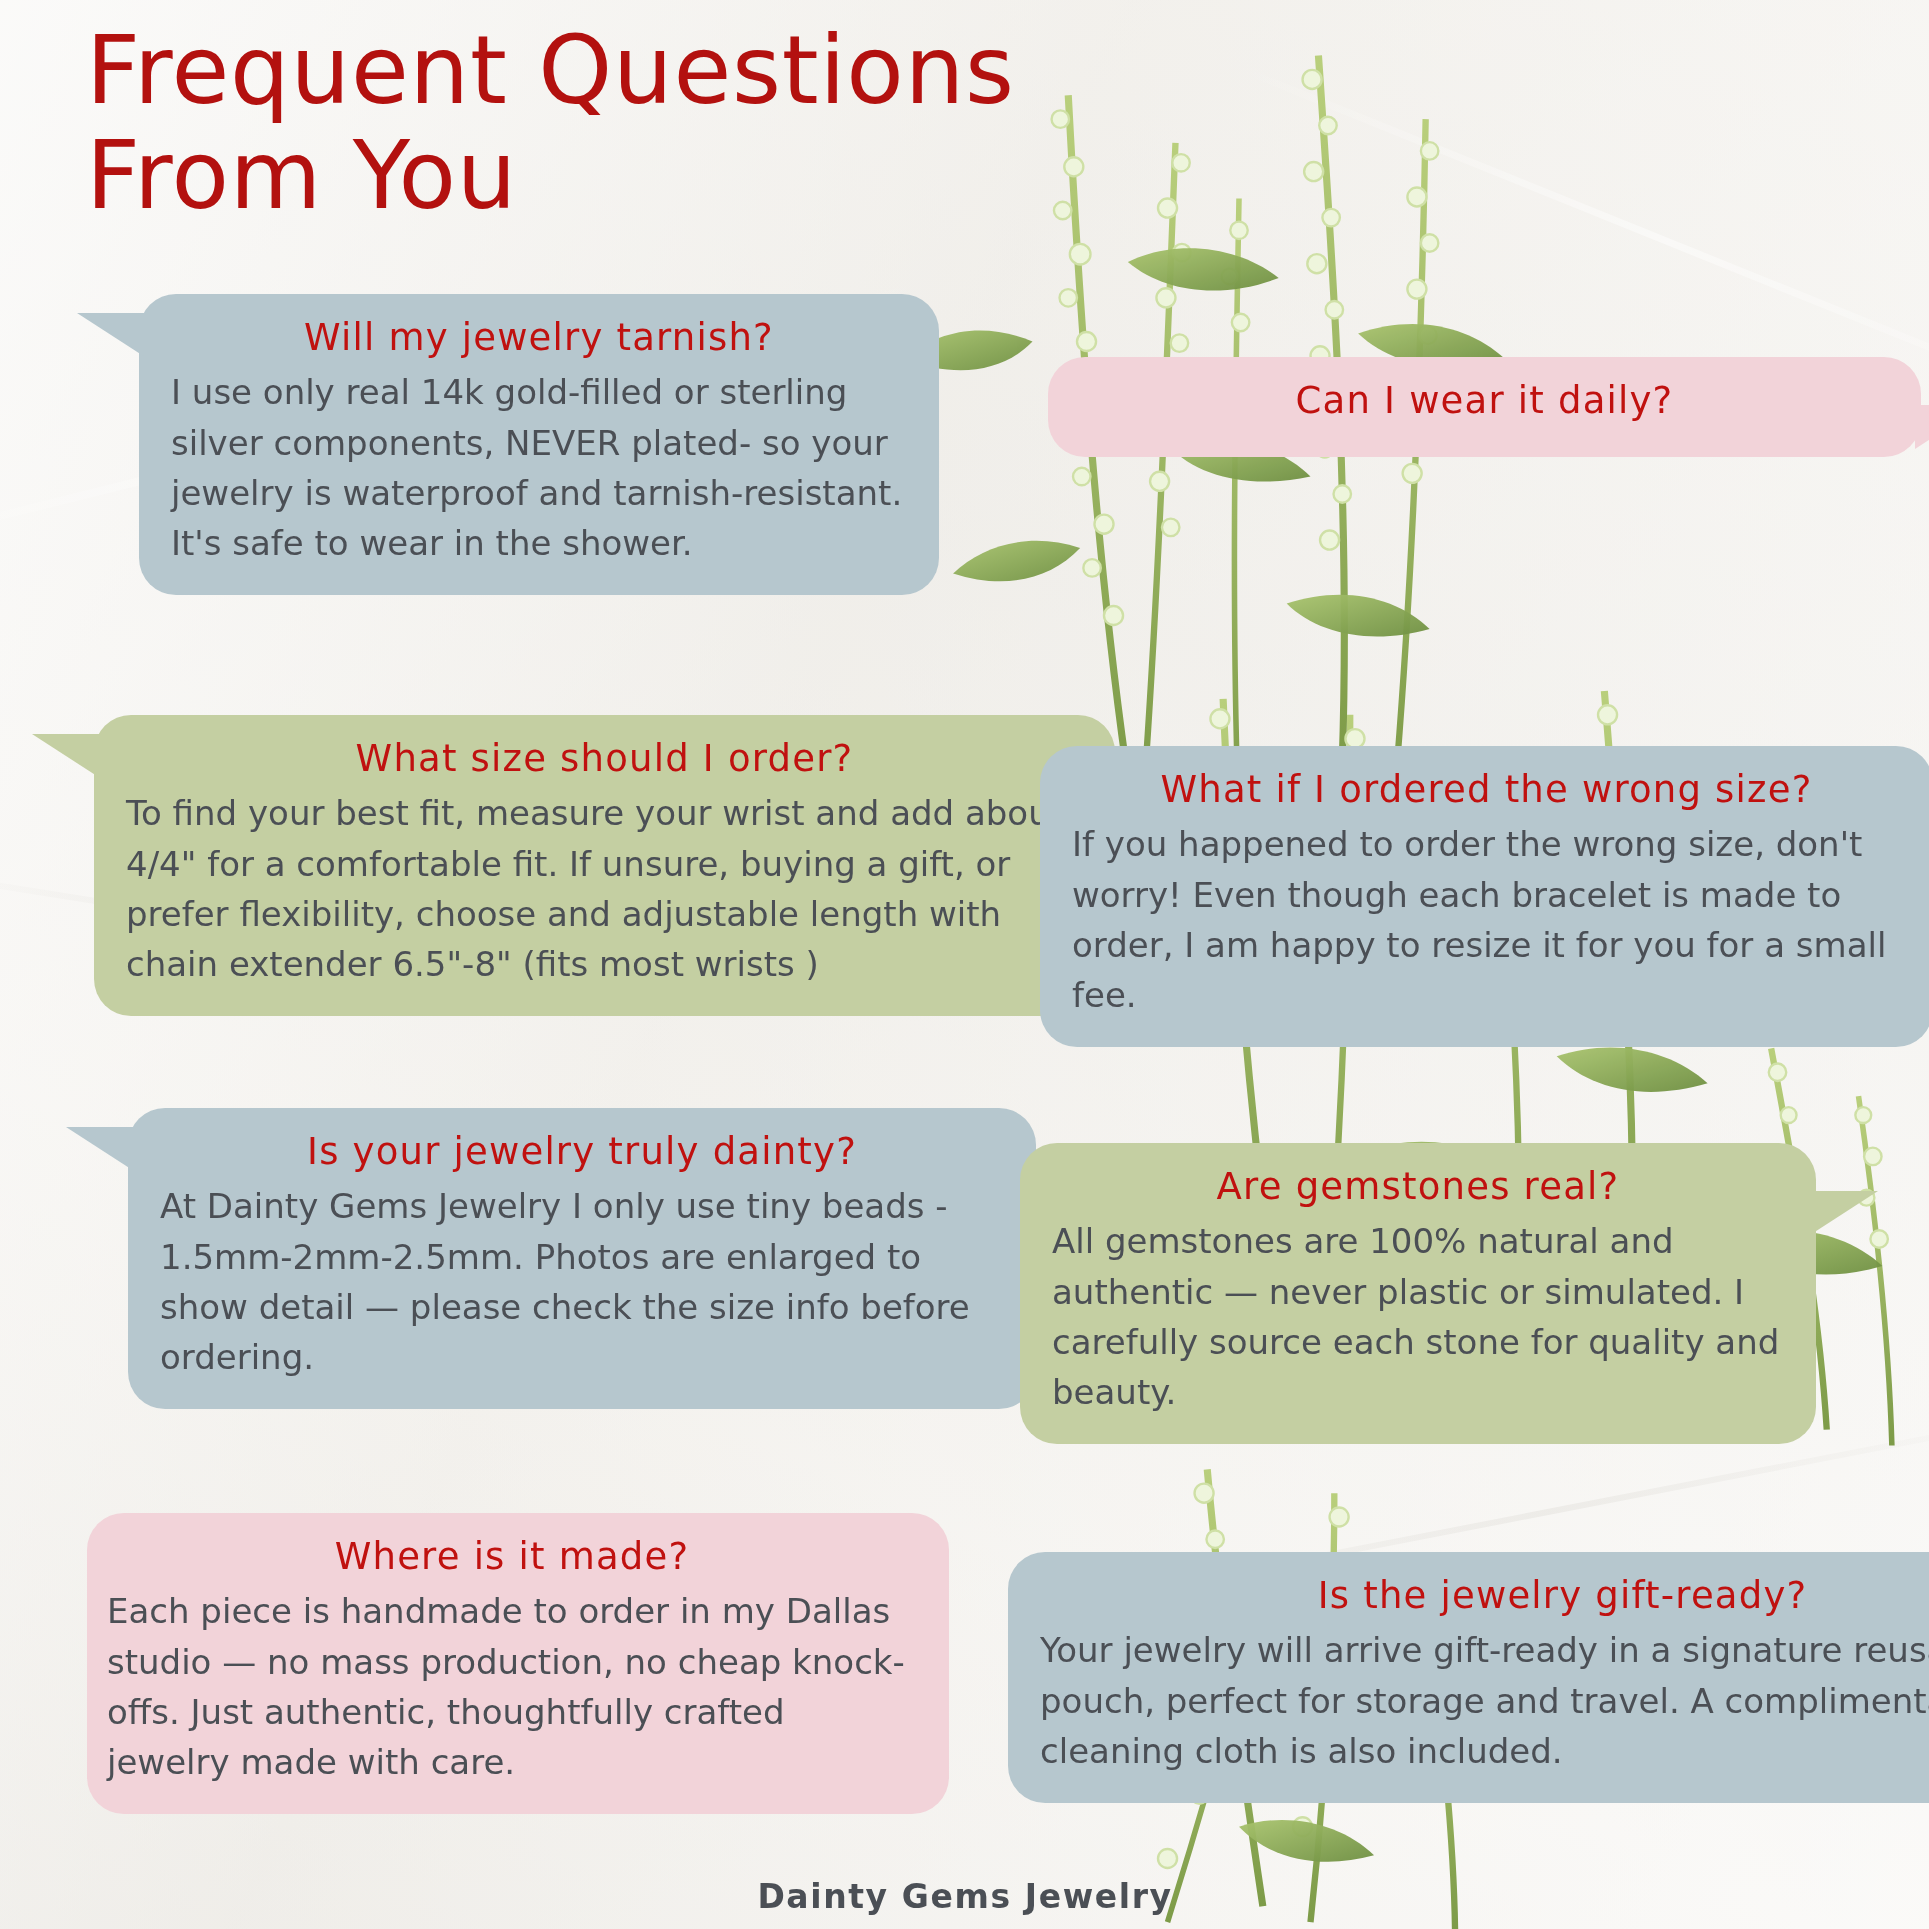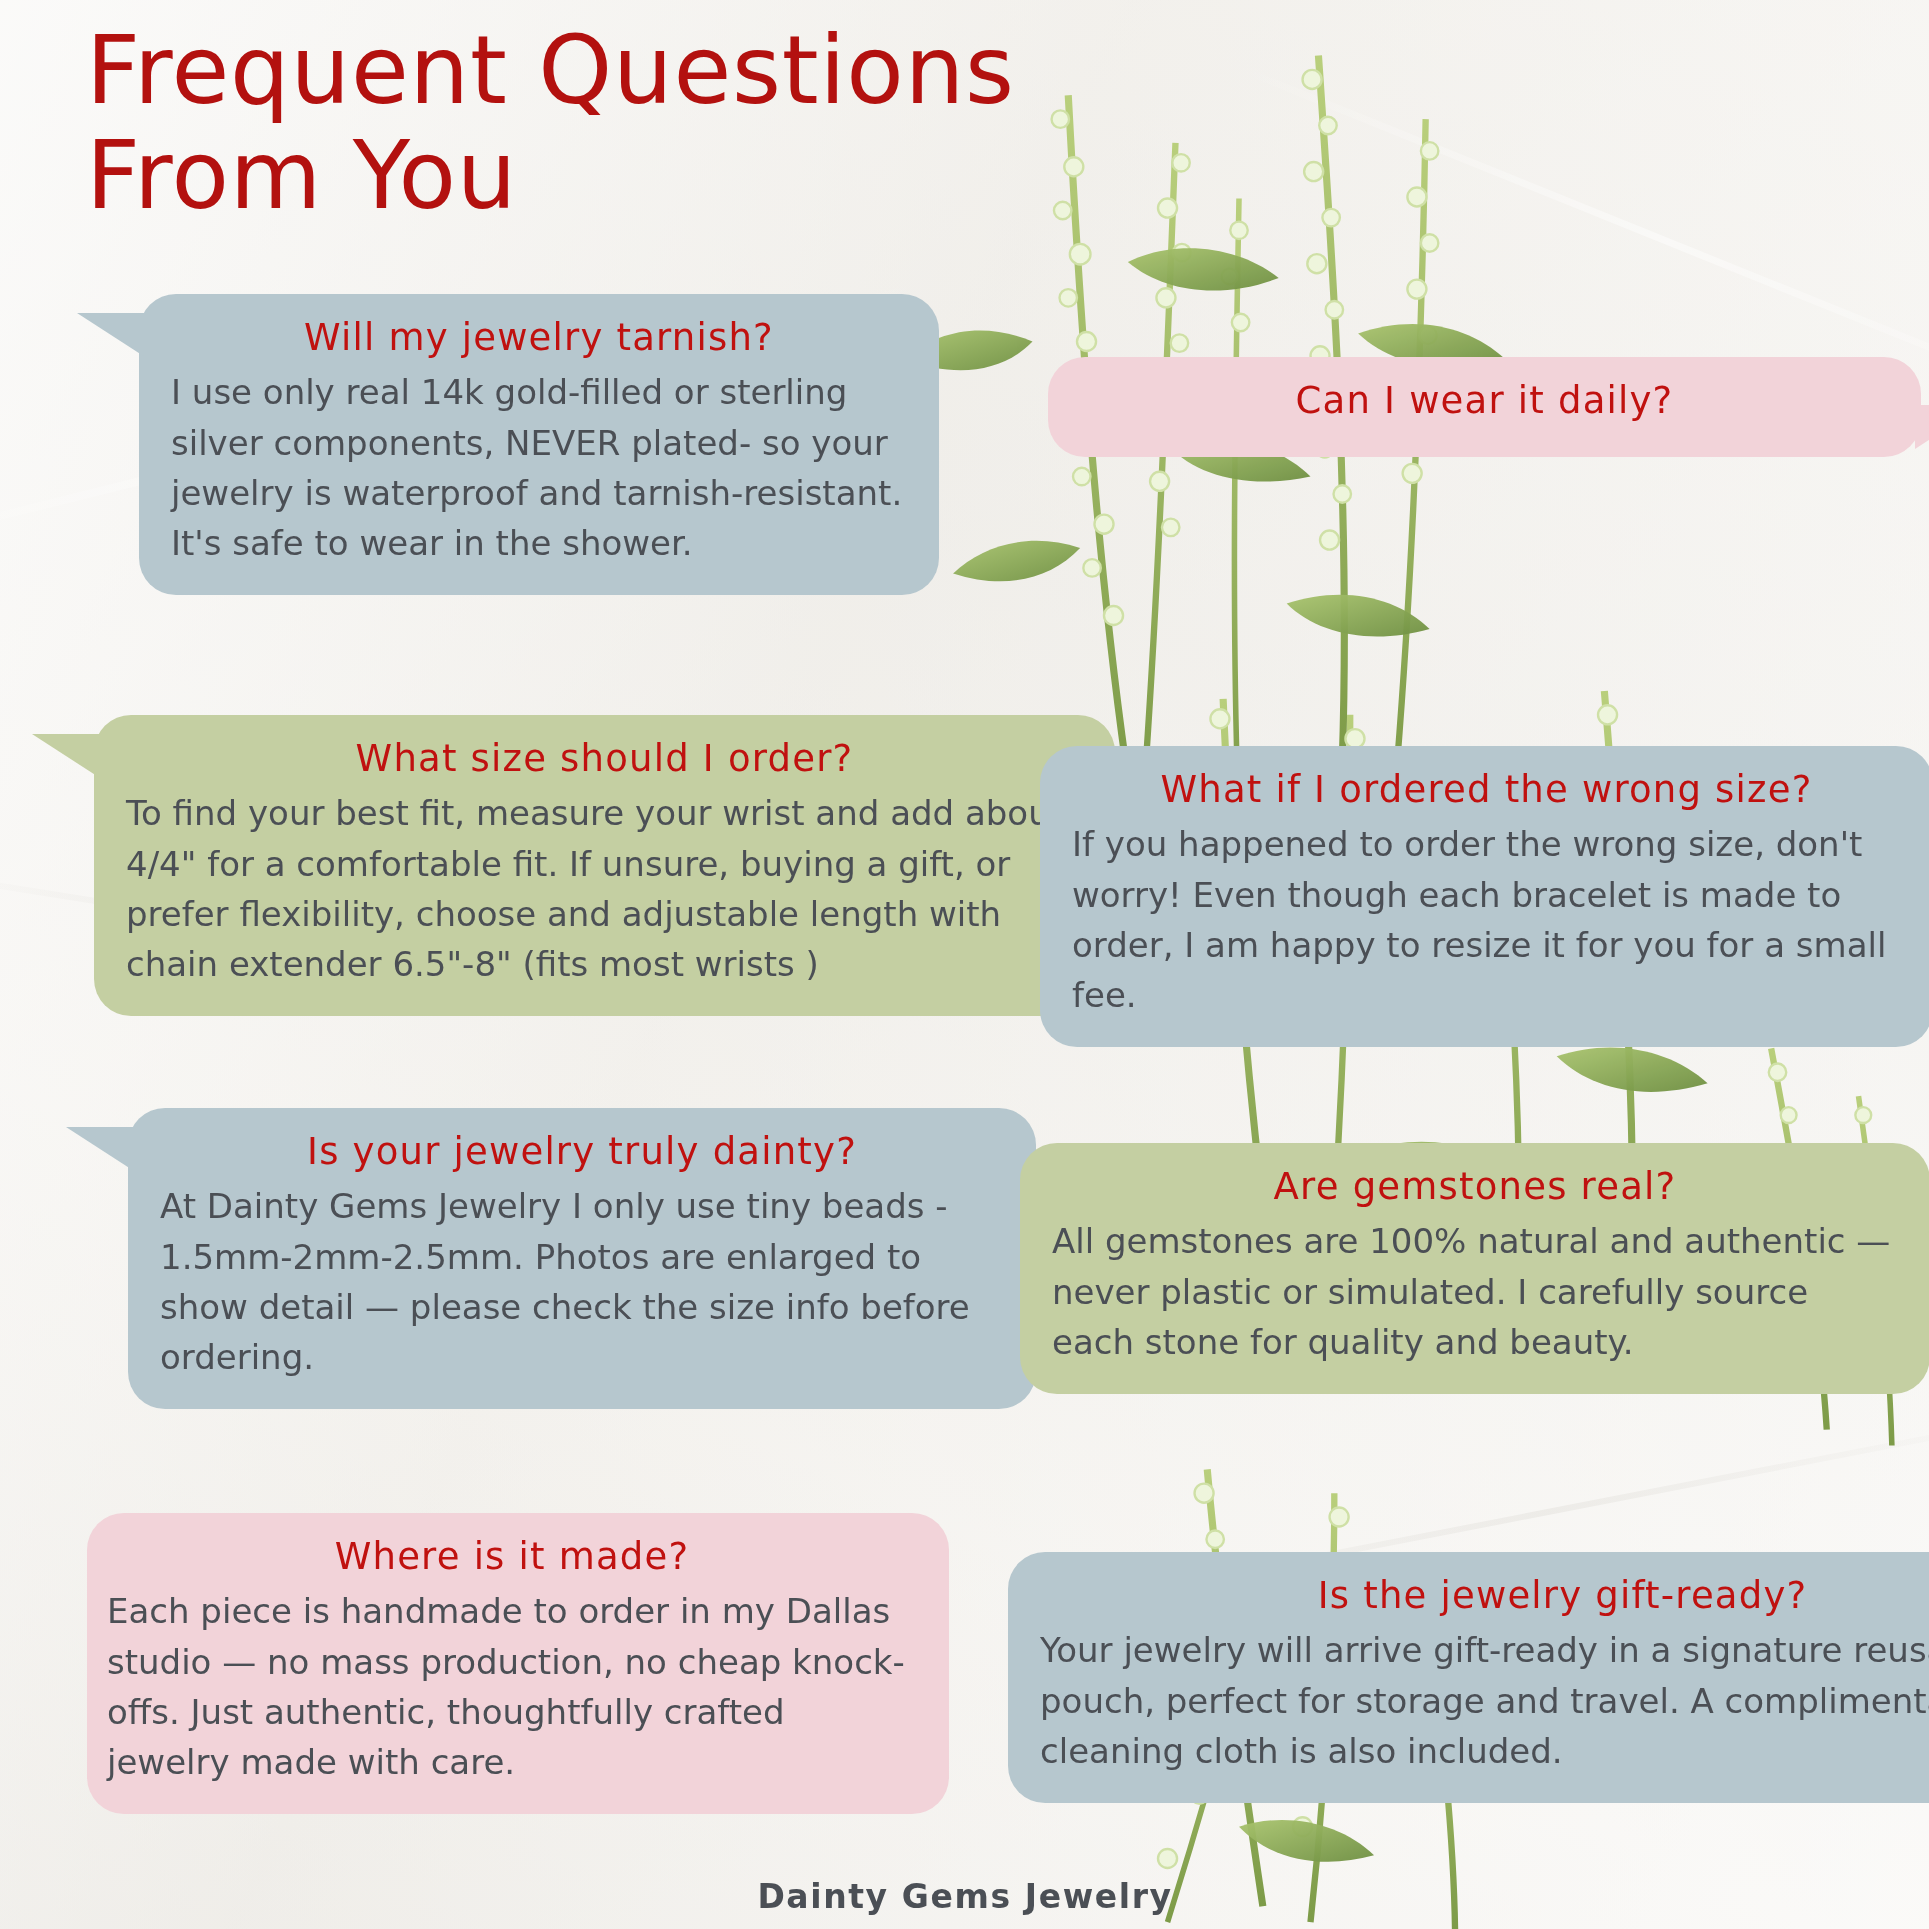--- a/index.html
+++ b/index.html
@@ -316,21 +316,21 @@
   <p class="q center">What if I ordered the wrong size?</p>
   <p class="a">If you happened to order the wrong size, don't worry! Even though each bracelet is made to order, I am happy to resize it for you for a small fee.</p>
 </div>
 
 <div class="bubble" style="--bc:#b6c7ce; left:91px; top:1108px; width:908px;margin-left:37px;">
   <span class="tail tail-left"></span>
   <p class="q center">Is your jewelry truly dainty?</p>
   <p class="a">At Dainty Gems Jewelry I only use tiny beads - 1.5mm-2mm-2.5mm. Photos are enlarged to show detail — please check the size info before ordering.</p>
 </div>
 
-<div class="bubble" style="--bc:#c4cfa2; left:1020px; top:1143px; width:910px;">
+<div class="bubble" style="--bc:#c4cfa2; left:1020px; top:1143px; width:796px;">
   <span class="tail tail-right" style="top:48px;"></span>
   <p class="q center">Are gemstones real?</p>
   <p class="a">All gemstones are 100% natural and authentic — never plastic or simulated. I carefully source each stone for quality and beauty.</p>
 </div>
 
 <div class="bubble" style="--bc:#f2d3d9; left:87px; top:1513px; width:862px;padding-left:20px;">
 
   <p class="q center">Where is it made?</p>
   <p class="a">Each piece is handmade to order in my Dallas studio — no mass production, no cheap knock-offs. Just authentic, thoughtfully crafted jewelry made with care.</p>
 </div>

